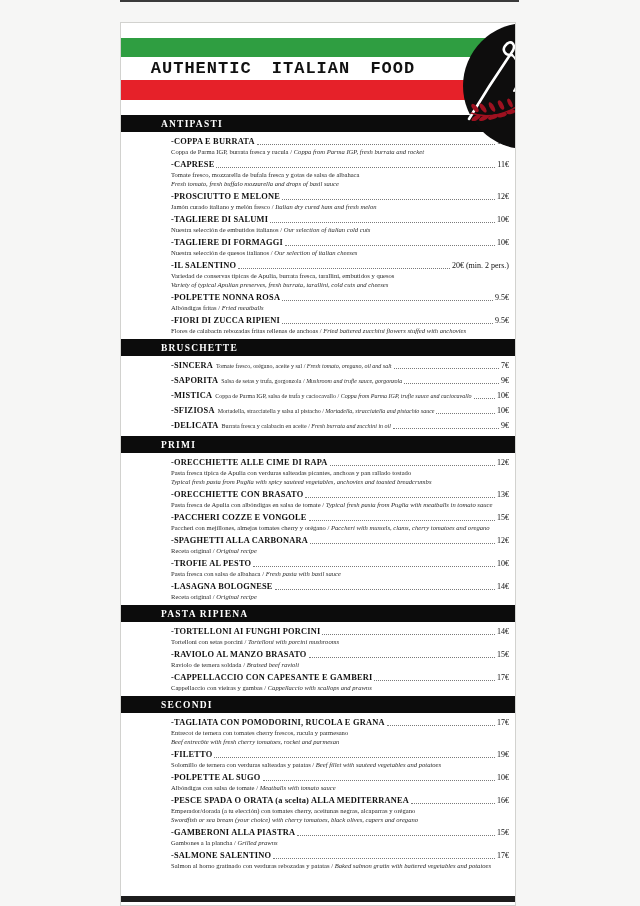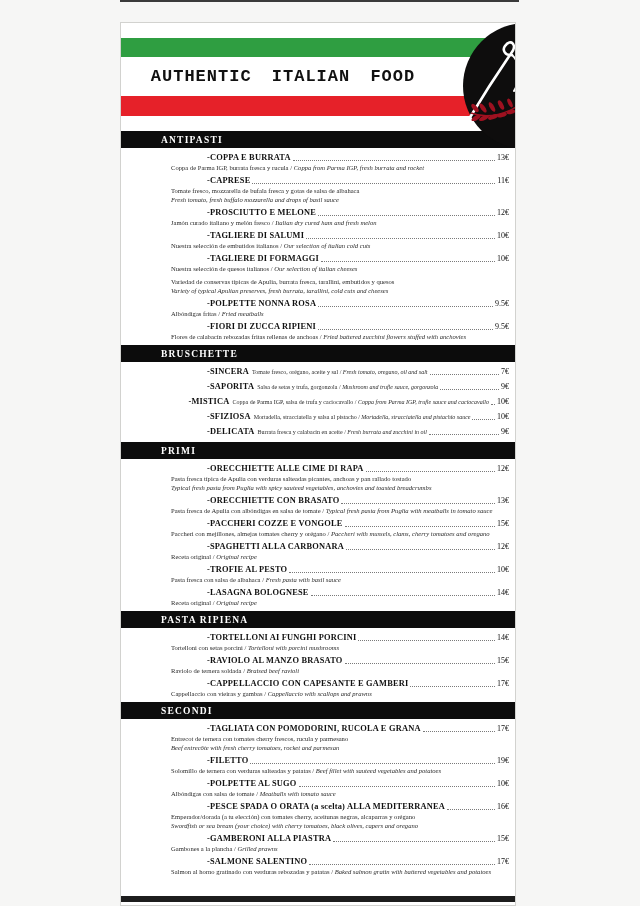--- a/index.html
+++ b/index.html
@@ -14,21 +14,21 @@
   }
   .page{
     position:absolute;left:120px;top:22px;width:396px;height:884px;
     background:#ffffff;border:1px solid #d2d2cf;box-sizing:border-box;
     overflow:hidden;
   }
   
   .flag-margin{height:15px;}
   .stripe-green{height:19px;background:#2f9e41;}
   .title-band{
-    height:39px;display:flex;align-items:center;justify-content:center;
+    height:23px;display:flex;align-items:center;justify-content:center;
     padding-right:70px;
     font-family:"Liberation Mono","DejaVu Sans Mono",monospace;
     font-weight:bold;font-size:17px;letter-spacing:1px;word-spacing:9px;color:#111;
     white-space:nowrap;
   }
   .stripe-red{height:20px;background:#e62129;}
   .flag-gap{height:15px;}
   
   .logo-circle{
     position:absolute;left:342px;top:0;width:126px;height:126px;border-radius:50%;
@@ -41,21 +41,21 @@
   .menu-body{position:relative;z-index:2;}
   .section{margin-top:4px;}
   .section:first-child{margin-top:0;}
   .section-bar{
     height:17px;background:#0c0c0c;color:#fff;display:flex;align-items:center;
     padding-left:40px;font-weight:bold;font-size:9.5px;letter-spacing:1.2px;
     margin-bottom:5px;
   }
   .items{padding:0 6px 0 50px;}
   .menu-item{margin-bottom:4px;}
-  .item-row{display:flex;align-items:flex-end;line-height:10px;white-space:nowrap;margin-left:36px;}
+  .item-row{display:flex;align-items:flex-end;line-height:10px;white-space:nowrap;}
   .item-name{font-weight:bold;font-size:8.4px;letter-spacing:.2px;color:#111;}
   .leader{flex:1 1 auto;min-width:4px;border-bottom:1px dotted #7a7a7a;margin:0 2px 2px 2px;}
   .item-price{font-size:8px;color:#111;}
   .desc-line{
     font-size:6.6px;color:#2a2a2a;line-height:9px;white-space:nowrap;overflow:hidden;
   }
   .desc-line .it{font-style:italic;}
   .inline-desc{font-size:6px;font-weight:normal;color:#2a2a2a;margin-left:3px;}
   .inline-desc .it{font-style:italic;}
   .inline-row{line-height:10px;margin-bottom:5px;}
@@ -143,20 +143,25 @@
           </div>
           <div class="menu-item">
             <div class="item-row">
               <span class="item-name">-TAGLIERE DI FORMAGGI</span>
               <span class="leader"></span>
               <span class="item-price">10€</span>
             </div>
             <div class="desc-line"><span>Nuestra selección de quesos italianos / </span><span class="it">Our selection of italian cheeses</span></div>
           </div>
           <div class="menu-item">
+            <div class="item-row">
+              <span class="item-name">-IL SALENTINO</span>
+              <span class="leader"></span>
+              <span class="item-price">20€ (min. 2 pers.)</span>
+            </div>
             <div class="desc-line"><span>Variedad de conservas típicas de Apulia, burrata fresca, tarallini, embutidos y quesos</span></div>
             <div class="desc-line"><span class="it">Variety of typical Apulian preserves, fresh burrata, tarallini, cold cuts and cheeses</span></div>
           </div>
           <div class="menu-item">
             <div class="item-row">
               <span class="item-name">-POLPETTE NONNA ROSA</span>
               <span class="leader"></span>
               <span class="item-price">9.5€</span>
             </div>
             <div class="desc-line"><span>Albóndigas fritas / </span><span class="it">Fried meatballs</span></div>

